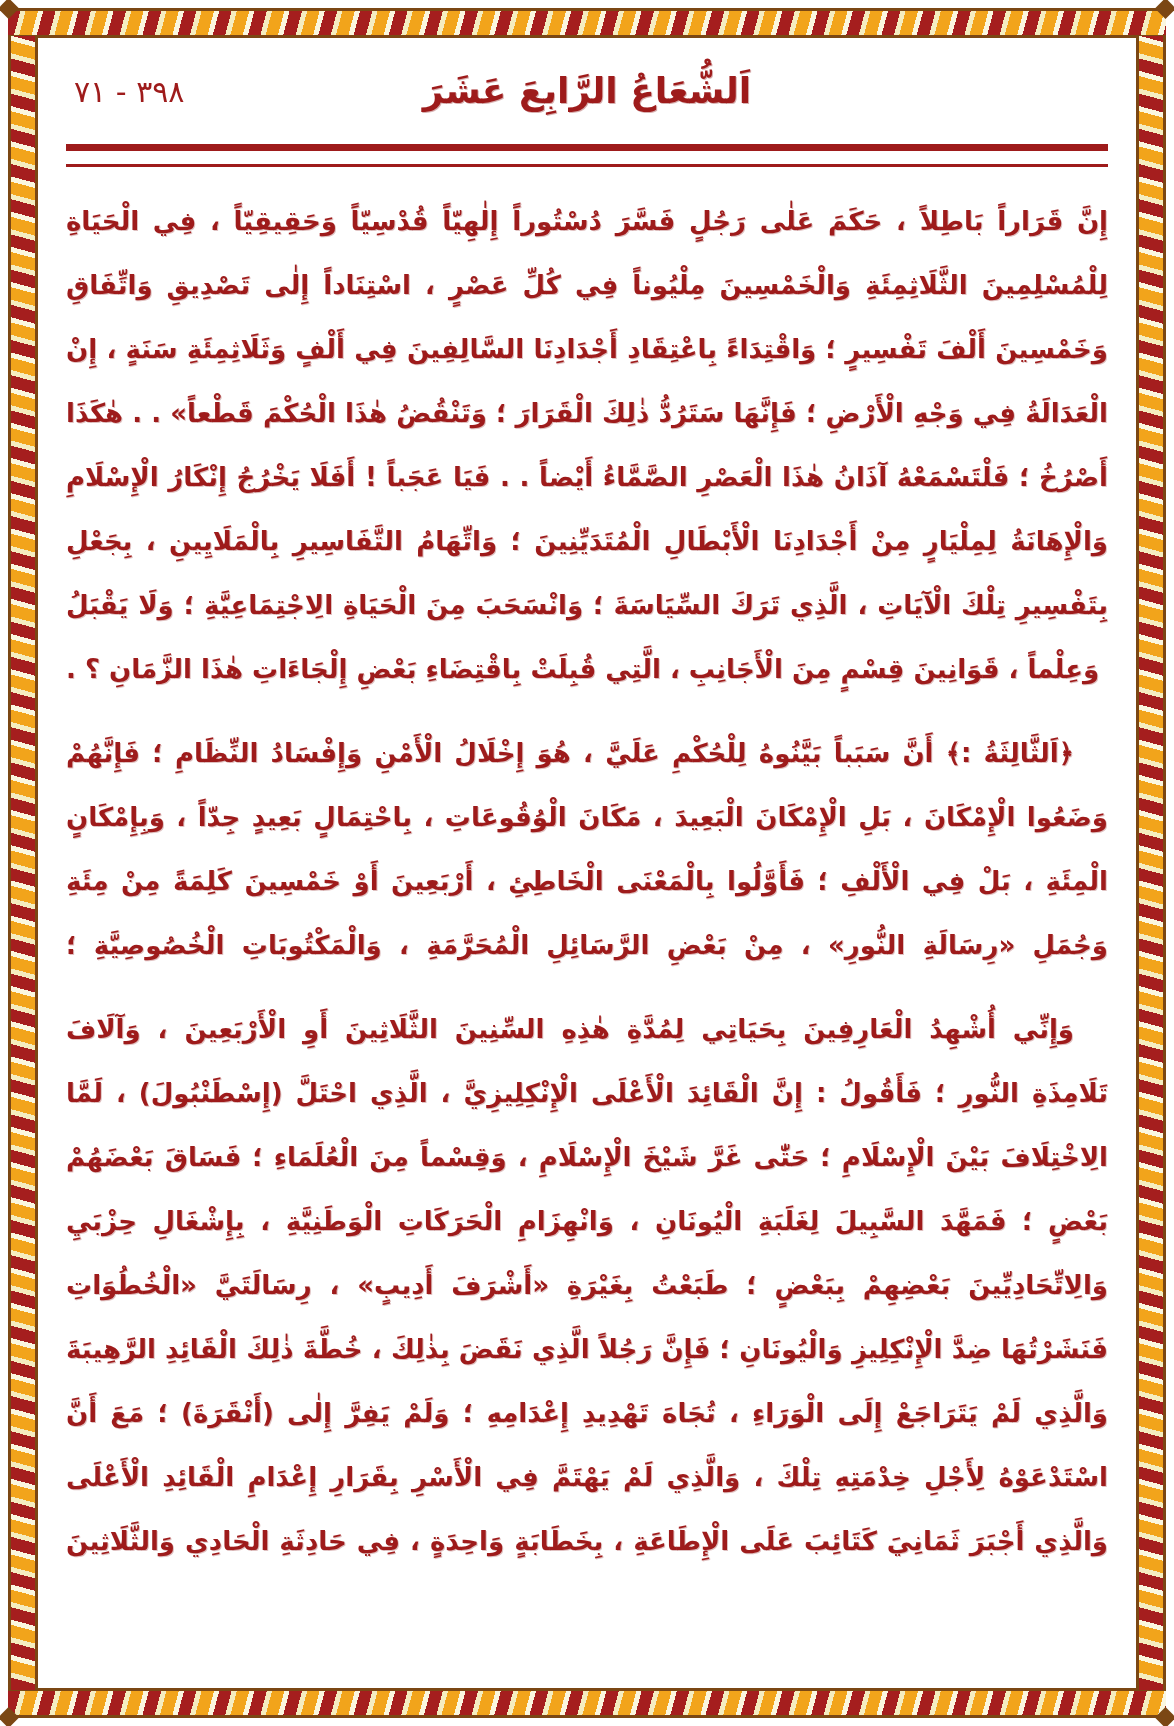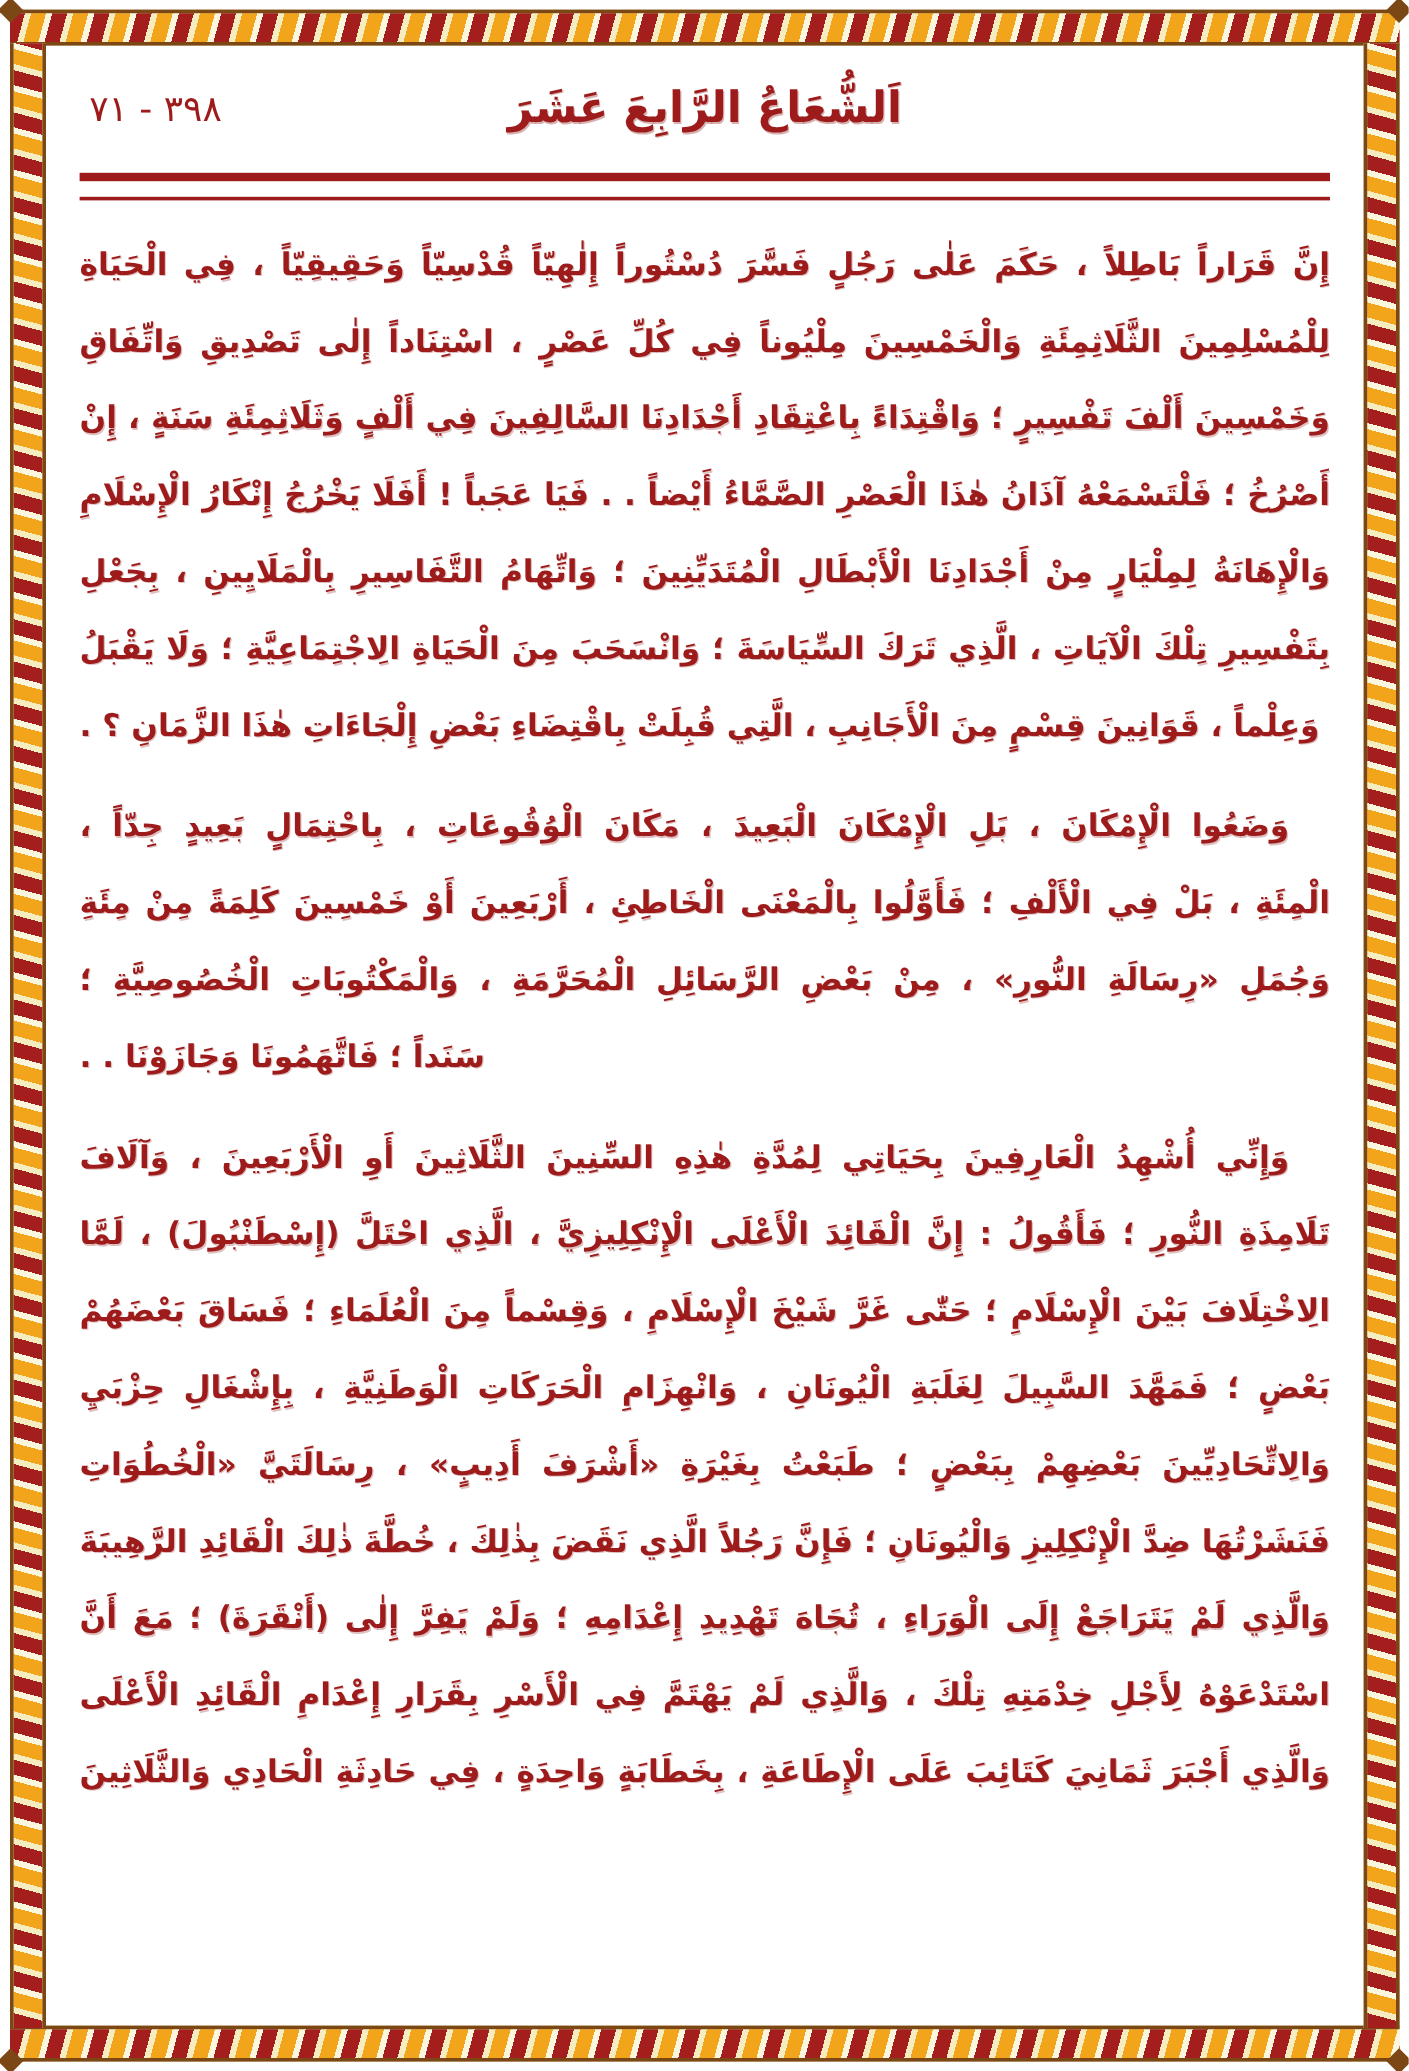--- a/index.html
+++ b/index.html
@@ -86,30 +86,31 @@
     <div class="hdr">
       <div class="title">اَلشُّعَاعُ الرَّابِعَ عَشَرَ</div>
       <div class="pageref">٣٩٨ - ٧١</div>
     </div>
     <div class="rule"></div>
     <div class="bodytext">
         <div class="para">
           <div class="line just">إِنَّ قَرَاراً بَاطِلاً ، حَكَمَ عَلٰى رَجُلٍ فَسَّرَ دُسْتُوراً إِلٰهِيّاً قُدْسِيّاً وَحَقِيقِيّاً ، فِي الْحَيَاةِ الِاجْتِمَاعِيَّةِ</div>
           <div class="line just">لِلْمُسْلِمِينَ الثَّلَاثِمِئَةِ وَالْخَمْسِينَ مِلْيُوناً فِي كُلِّ عَصْرٍ ، اسْتِنَاداً إِلٰى تَصْدِيقِ وَاتِّفَاقِ ثَلَاثِمِئَةٍ</div>
           <div class="line just">وَخَمْسِينَ أَلْفَ تَفْسِيرٍ ؛ وَاقْتِدَاءً بِاعْتِقَادِ أَجْدَادِنَا السَّالِفِينَ فِي أَلْفٍ وَثَلَاثِمِئَةِ سَنَةٍ ، إِنْ وُجِدَتِ</div>
+          <div class="line just">الْعَدَالَةُ فِي وَجْهِ الْأَرْضِ ؛ فَإِنَّهَا سَتَرُدُّ ذٰلِكَ الْقَرَارَ ؛ وَتَنْقُضُ هٰذَا الْحُكْمَ قَطْعاً» . . هٰكَذَا</div>
           <div class="line just">أَصْرُخُ ؛ فَلْتَسْمَعْهُ آذَانُ هٰذَا الْعَصْرِ الصَّمَّاءُ أَيْضاً . . فَيَا عَجَباً ! أَفَلَا يَخْرُجُ إِنْكَارُ الْإِسْلَامِ ،</div>
           <div class="line just">وَالْإِهَانَةُ لِمِلْيَارٍ مِنْ أَجْدَادِنَا الْأَبْطَالِ الْمُتَدَيِّنِينَ ؛ وَاتِّهَامُ التَّفَاسِيرِ بِالْمَلَايِينِ ، بِجَعْلِ رَجُلٍ مُجْرِماً</div>
           <div class="line just">بِتَفْسِيرِ تِلْكَ الْآيَاتِ ، الَّذِي تَرَكَ السِّيَاسَةَ ؛ وَانْسَحَبَ مِنَ الْحَيَاةِ الِاجْتِمَاعِيَّةِ ؛ وَلَا يَقْبَلُ فِكْراً</div>
           <div class="line">وَعِلْماً ، قَوَانِينَ قِسْمٍ مِنَ الْأَجَانِبِ ، الَّتِي قُبِلَتْ بِاقْتِضَاءِ بَعْضِ إِلْجَاءَاتِ هٰذَا الزَّمَانِ ؟ .</div>
         </div>
         <div class="para indent">
+          <div class="line just">﴿اَلثَّالِثَةُ :﴾ أَنَّ سَبَباً بَيَّنُوهُ لِلْحُكْمِ عَلَيَّ ، هُوَ إِخْلَالُ الْأَمْنِ وَإِفْسَادُ النِّظَامِ ؛ فَإِنَّهُمْ</div>
           <div class="line just">وَضَعُوا الْإِمْكَانَ ، بَلِ الْإِمْكَانَ الْبَعِيدَ ، مَكَانَ الْوُقُوعَاتِ ، بِاحْتِمَالٍ بَعِيدٍ جِدّاً ، وَبِإِمْكَانٍ فِي</div>
           <div class="line just">الْمِئَةِ ، بَلْ فِي الْأَلْفِ ؛ فَأَوَّلُوا بِالْمَعْنَى الْخَاطِئِ ، أَرْبَعِينَ أَوْ خَمْسِينَ كَلِمَةً مِنْ مِئَةِ أَلْفِ كَلِمَاتِ</div>
           <div class="line just">وَجُمَلِ «رِسَالَةِ النُّورِ» ، مِنْ بَعْضِ الرَّسَائِلِ الْمُحَرَّمَةِ ، وَالْمَكْتُوبَاتِ الْخُصُوصِيَّةِ ؛ فَجَعَلُوهَا</div>
-          <div class="line">سَنَداً ؛ فَاتَّهَمُونَا وَجَازَوْنَا . .</div>
         </div>
         <div class="para indent">
           <div class="line just">وَإِنِّي أُشْهِدُ الْعَارِفِينَ بِحَيَاتِي لِمُدَّةِ هٰذِهِ السِّنِينَ الثَّلَاثِينَ أَوِ الْأَرْبَعِينَ ، وَآلَافَ خَوَاصِّ</div>
           <div class="line just">تَلَامِذَةِ النُّورِ ؛ فَأَقُولُ : إِنَّ الْقَائِدَ الْأَعْلَى الْإِنْكِلِيزِيَّ ، الَّذِي احْتَلَّ (إِسْطَنْبُولَ) ، لَمَّا أَلْقَى</div>
           <div class="line just">الِاخْتِلَافَ بَيْنَ الْإِسْلَامِ ؛ حَتّٰى غَرَّ شَيْخَ الْإِسْلَامِ ، وَقِسْماً مِنَ الْعُلَمَاءِ ؛ فَسَاقَ بَعْضَهُمْ ضِدَّ</div>
           <div class="line just">بَعْضٍ ؛ فَمَهَّدَ السَّبِيلَ لِغَلَبَةِ الْيُونَانِ ، وَانْهِزَامِ الْحَرَكَاتِ الْوَطَنِيَّةِ ، بِإِشْغَالِ حِزْبَيِ الِائْتِلَافِيِّينَ</div>
           <div class="line just">وَالِاتِّحَادِيِّينَ بَعْضِهِمْ بِبَعْضٍ ؛ طَبَعْتُ بِغَيْرَةِ «أَشْرَفَ أَدِيبٍ» ، رِسَالَتَيَّ «الْخُطُوَاتِ السِّتِّ» ،</div>
           <div class="line just">فَنَشَرْتُهَا ضِدَّ الْإِنْكِلِيزِ وَالْيُونَانِ ؛ فَإِنَّ رَجُلاً الَّذِي نَقَضَ بِذٰلِكَ ، خُطَّةَ ذٰلِكَ الْقَائِدِ الرَّهِيبَةَ ؛</div>
           <div class="line just">وَالَّذِي لَمْ يَتَرَاجَعْ إِلَى الْوَرَاءِ ، تُجَاهَ تَهْدِيدِ إِعْدَامِهِ ؛ وَلَمْ يَفِرَّ إِلٰى (أَنْقَرَةَ) ؛ مَعَ أَنَّ رُؤَسَاءَ (أَنْقَرَةَ)</div>
           <div class="line just">اسْتَدْعَوْهُ لِأَجْلِ خِدْمَتِهِ تِلْكَ ، وَالَّذِي لَمْ يَهْتَمَّ فِي الْأَسْرِ بِقَرَارِ إِعْدَامِ الْقَائِدِ الْأَعْلَى الرُّوسِيِّ ،</div>

